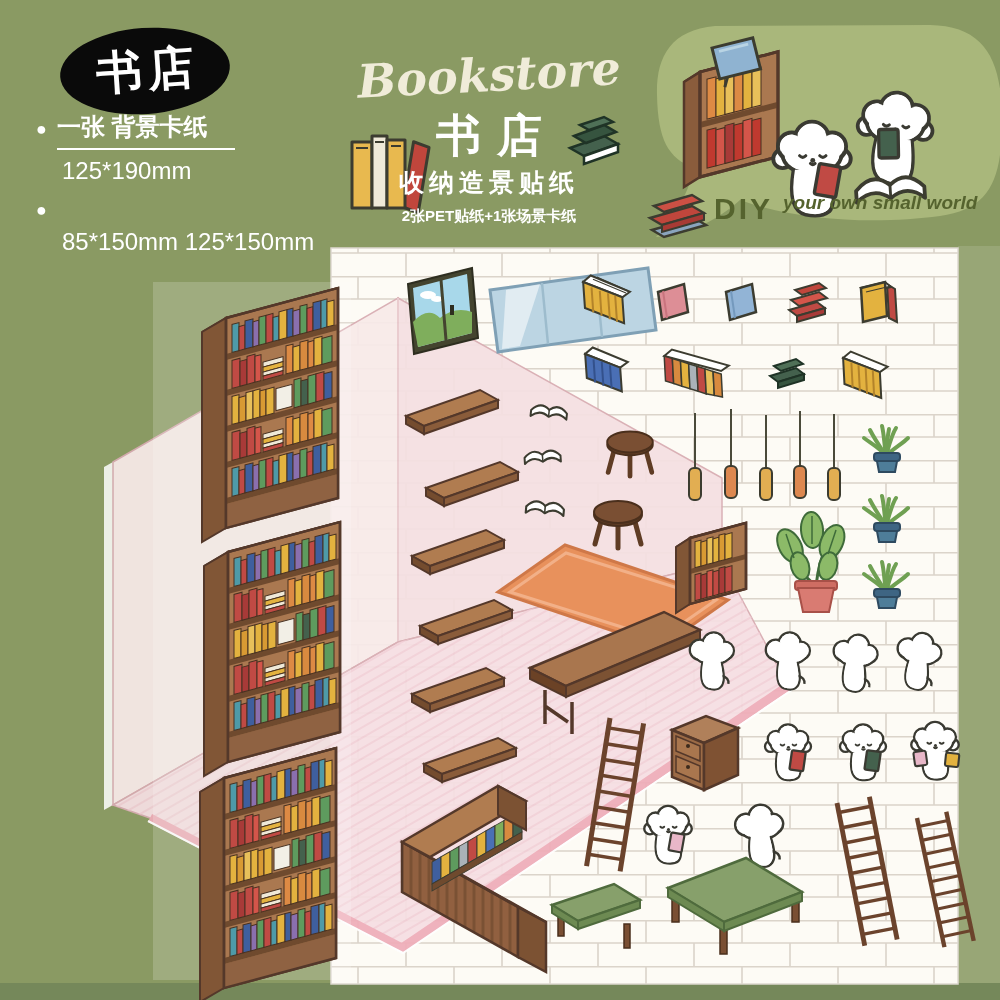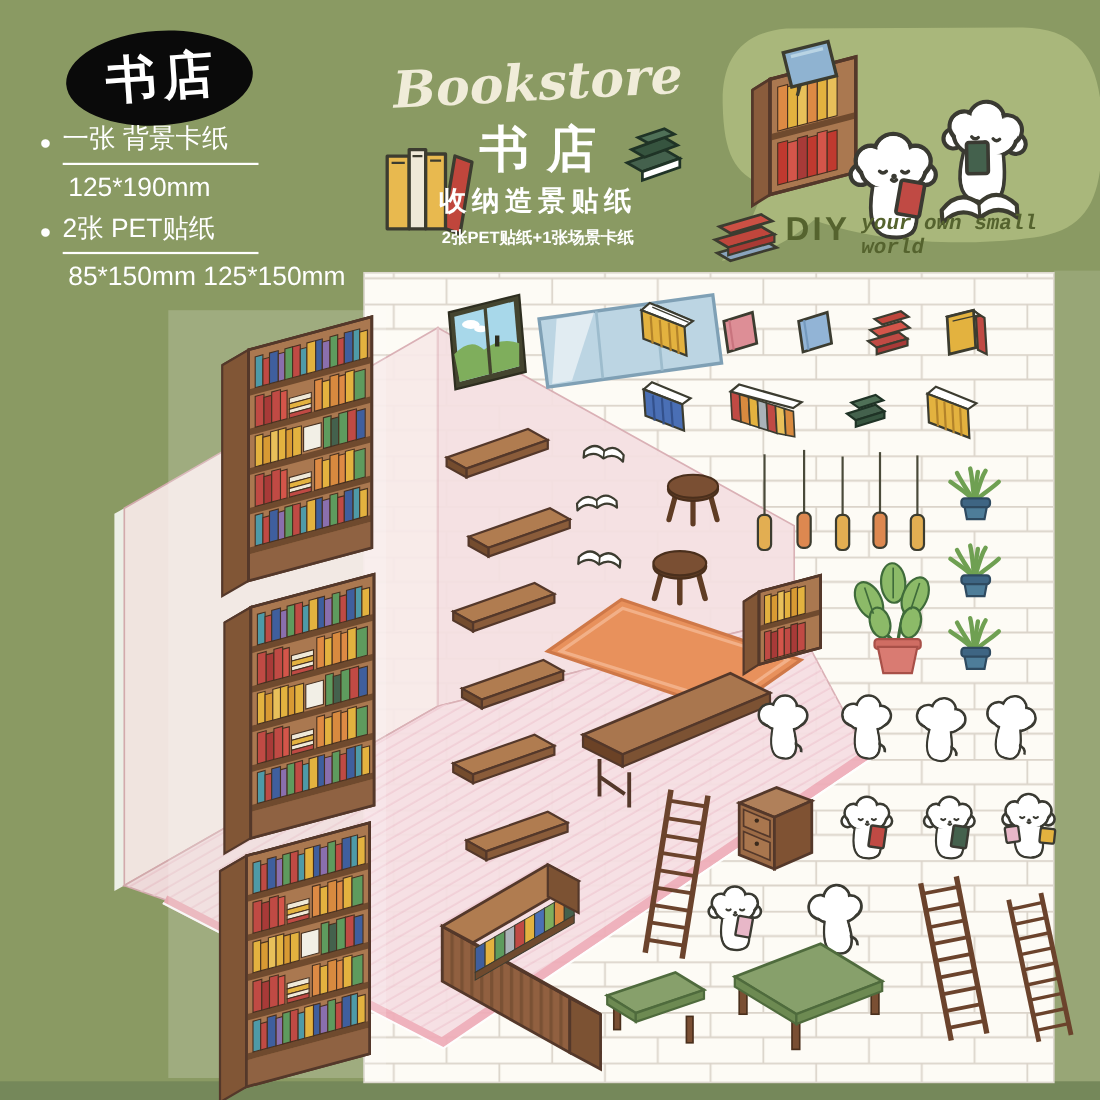--- a/index.html
+++ b/index.html
@@ -8,33 +8,33 @@
   .abs{position:absolute;}
   
   .badge{left:60px;top:28px;width:170px;height:86px;background:#0a0a0a;border-radius:50%;
          transform:rotate(-4deg);display:flex;align-items:center;justify-content:center;}
   .badge span{color:#fff;font-size:46px;font-weight:bold;letter-spacing:6px;padding-left:6px;}
   
   .specs{left:36px;top:114px;width:310px;color:#fff;font-size:24px;line-height:1.1;}
   .spec-item{margin-bottom:10px;}
   .spec-head{display:flex;align-items:flex-start;}
   .spec-dot{font-size:18px;margin:6px 10px 0 0;}
-  .spec-label{display:inline-block;min-width:178px;padding-bottom:8px;border-bottom:2px solid #fff;}
+  .spec-label{display:inline-block;min-width:178px;padding-bottom:8px;border-bottom:2px solid #fff;font-weight:bold;}
   .spec-size{padding-left:26px;margin-top:8px;white-space:nowrap;}
   
   .titleblock{left:348px;top:48px;width:282px;text-align:center;color:#fff;}
   .title-en{font-family:"DejaVu Serif","Liberation Serif",serif;font-style:italic;font-weight:bold;
             font-size:46px;color:#f0ecd9;transform:rotate(-3deg);display:block;}
   .title-cn{display:block;font-size:45px;font-weight:bold;letter-spacing:16px;text-indent:16px;margin-top:4px;}
   .title-sub{display:block;font-size:25px;font-weight:bold;letter-spacing:5px;}
   .title-desc{display:block;font-size:15px;font-weight:bold;margin-top:8px;}
   
   .diyline{left:714px;top:192px;width:280px;color:#55632e;display:flex;align-items:flex-start;}
   .diy{font-size:30px;font-weight:bold;letter-spacing:3px;}
-  .tagline{font-family:Liberation Mono, monospace;font-style:italic;font-size:19px;
+  .tagline{font-family:Liberation Sans, sans-serif;font-style:italic;font-size:19px;
            margin-left:10px;font-weight:bold;}
   svg{position:absolute;left:0;top:0;}
 </style>
 </head>
 <body>
 
 <svg width="1000" height="1000" viewBox="0 0 1000 1000">
 <defs>
   <pattern id="brick" width="96" height="46" patternUnits="userSpaceOnUse">
     <rect width="96" height="46" fill="#fdfbf5"></rect>
@@ -533,21 +533,20 @@
   <div class="spec-item">
     <div class="spec-head">
       <span class="spec-dot">●</span>
       <span class="spec-label">一张 背景卡纸</span>
     </div>
     <div class="spec-size">125*190mm</div>
   </div>
   <div class="spec-item">
     <div class="spec-head">
       <span class="spec-dot">●</span>
-      <span class="spec-label">2张 PET贴纸</span>
     </div>
     <div class="spec-size">85*150mm 125*150mm</div>
   </div>
 </div>
 
 <div class="abs titleblock">
   <span class="title-en">Bookstore</span>
   <span class="title-cn">书店</span>
   <span class="title-sub">收纳造景贴纸</span>
   <span class="title-desc">2张PET贴纸+1张场景卡纸</span>

